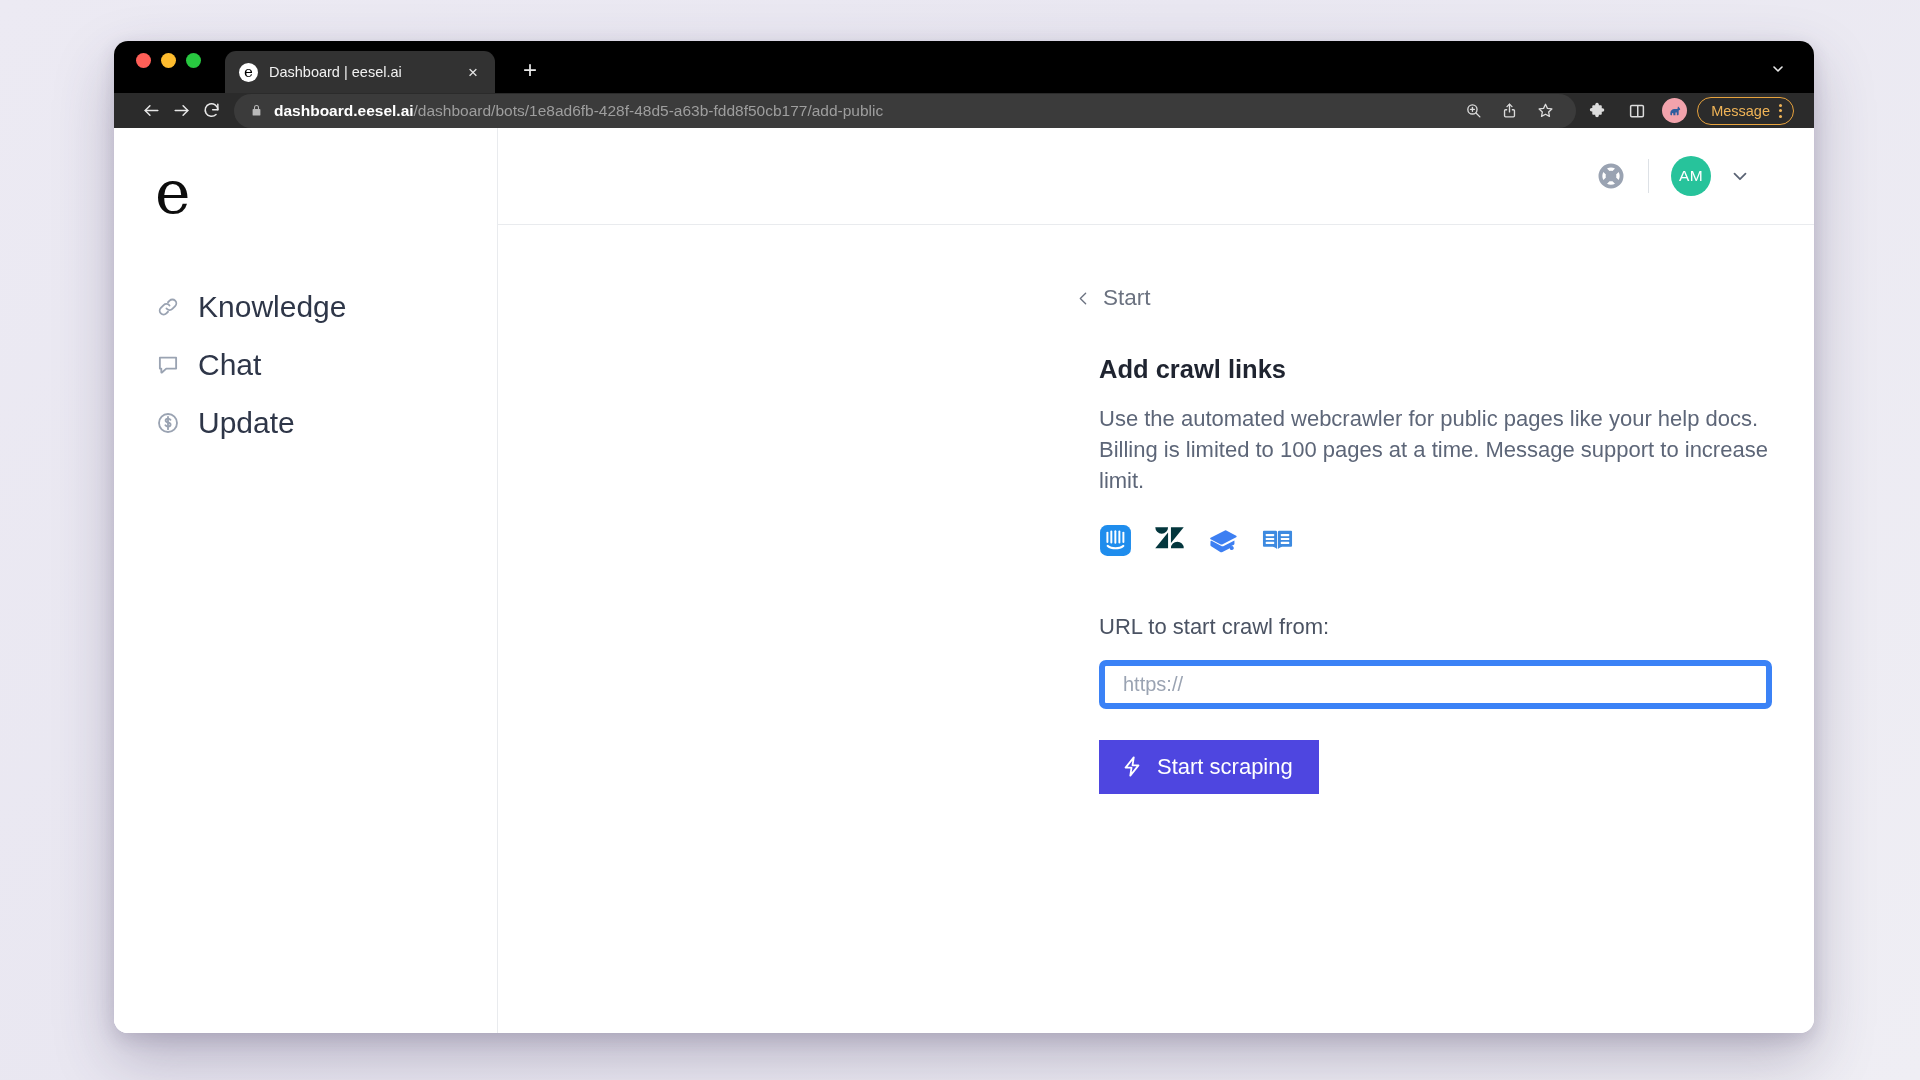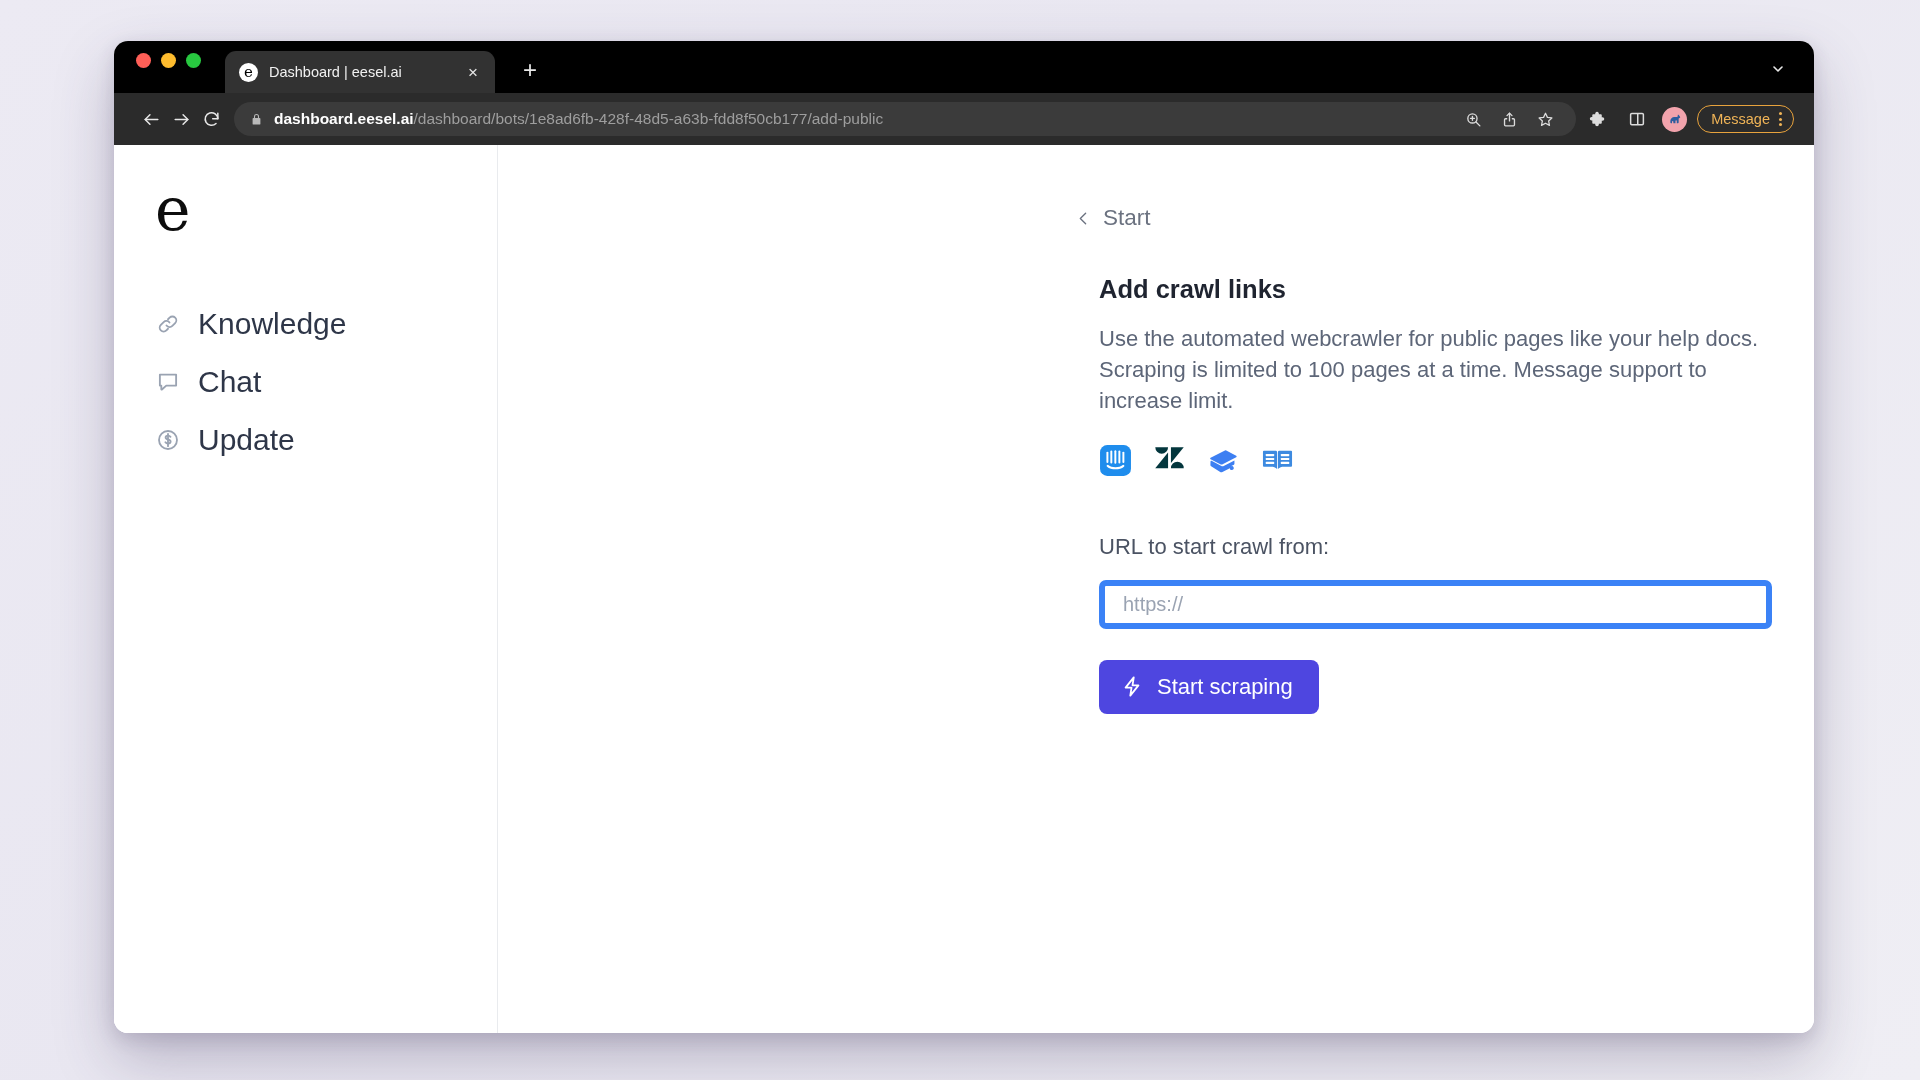--- a/index.html
+++ b/index.html
@@ -105,21 +105,21 @@
   }
   .tab-list-chevron {
     position: absolute;
     right: 28px;
     bottom: 12px;
     color: #e8e8e8;
   }
 
   
   .toolbar {
-    height: 52px;
+    height: 35px;
     background: #2b2b2b;
     display: flex;
     align-items: center;
     padding: 0 20px 0 22px;
     flex: 0 0 auto;
   }
   .nav-btn {
     width: 30px; height: 30px;
     display: flex; align-items: center; justify-content: center;
     color: #e7e7e7;
@@ -303,21 +303,21 @@
   .start-btn {
     margin-top: 31px;
     display: inline-flex;
     align-items: center;
     gap: 13px;
     height: 54px;
     padding: 0 26px 0 22px;
     background: #4e46e0;
     color: #ffffff;
     border: none;
-    border-radius: 8px;
+    border-radius: 0;
     font-size: 22px;
     font-family: "Liberation Sans", sans-serif;
     cursor: pointer;
   }
 </style>
 </head>
 <body>
 
 <div class="browser-window">
 
@@ -455,33 +455,47 @@
                 <line x1="12" y1="6.3" x2="12" y2="17.7"></line>
               </svg>
           </span>
           <span>Update</span>
         </div>
       </nav>
     </aside>
 
     <section class="content">
 
+      <header class="app-header">
+        <span class="help-icon">
+          <svg width="30" height="30" viewBox="0 0 24 24" fill="currentColor">
+              <path d="M12 2a10 10 0 1 0 0 20 10 10 0 0 0 0-20Zm0 3.1a6.9 6.9 0 0 1 3.2.8l-2 2a4 4 0 0 0-2.4 0l-2-2a6.9 6.9 0 0 1 3.2-.8ZM5.9 8.8l2 2a4 4 0 0 0 0 2.4l-2 2a6.9 6.9 0 0 1 0-6.4Zm6.1 10.1a6.9 6.9 0 0 1-3.2-.8l2-2a4 4 0 0 0 2.4 0l2 2a6.9 6.9 0 0 1-3.2.8Zm6.1-3.7-2-2a4 4 0 0 0 0-2.4l2-2a6.9 6.9 0 0 1 0 6.4ZM12 9.8a2.2 2.2 0 1 0 0 4.4 2.2 2.2 0 0 0 0-4.4Z"></path>
+            </svg>
+        </span>
+        <span class="header-divider"></span>
+        <span class="avatar">AM</span>
+        <span class="avatar-chevron">
+          <svg width="22" height="22" viewBox="0 0 24 24" fill="none" stroke="currentColor" stroke-width="1.9" stroke-linecap="round" stroke-linejoin="round">
+              <polyline points="6 9.5 12 15.5 18 9.5"></polyline>
+            </svg>
+        </span>
+      </header>
 
       <main class="main">
 
         <div class="back-link">
           <svg width="17" height="17" viewBox="0 0 24 24" fill="none" stroke="currentColor" stroke-width="1.9" stroke-linecap="round" stroke-linejoin="round">
               <polyline points="15 4.5 7.5 12 15 19.5"></polyline>
             </svg>
           <span>Start</span>
         </div>
 
         <h1 class="page-title">Add crawl links</h1>
 
-        <p class="page-desc">Use the automated webcrawler for public pages like your help docs. Scraping is limited to 100 pages at a time. Message support to increase limit.</p>
+        <p class="page-desc">Use the automated webcrawler for public pages like your help docs. Billing is limited to 100 pages at a time. Message support to increase limit.</p>
 
         <div class="integration-icons">
           <span>
             <svg width="33" height="33" viewBox="0 0 32 32">
                 <rect x="1" y="1" width="30" height="30" rx="7" fill="#1f8ded"></rect>
                 <g fill="#ffffff">
                   <rect x="7.2" y="7.4" width="1.9" height="11" rx="0.95"></rect>
                   <rect x="11" y="6.4" width="1.9" height="12.6" rx="0.95"></rect>
                   <rect x="14.9" y="6.1" width="1.9" height="13" rx="0.95"></rect>
                   <rect x="18.8" y="6.4" width="1.9" height="12.6" rx="0.95"></rect>

